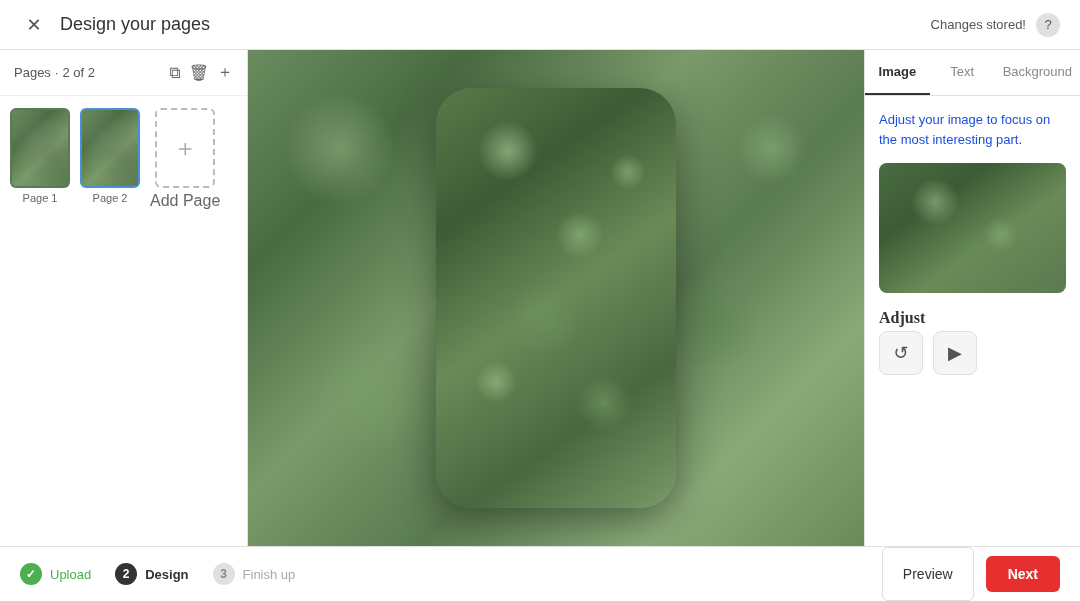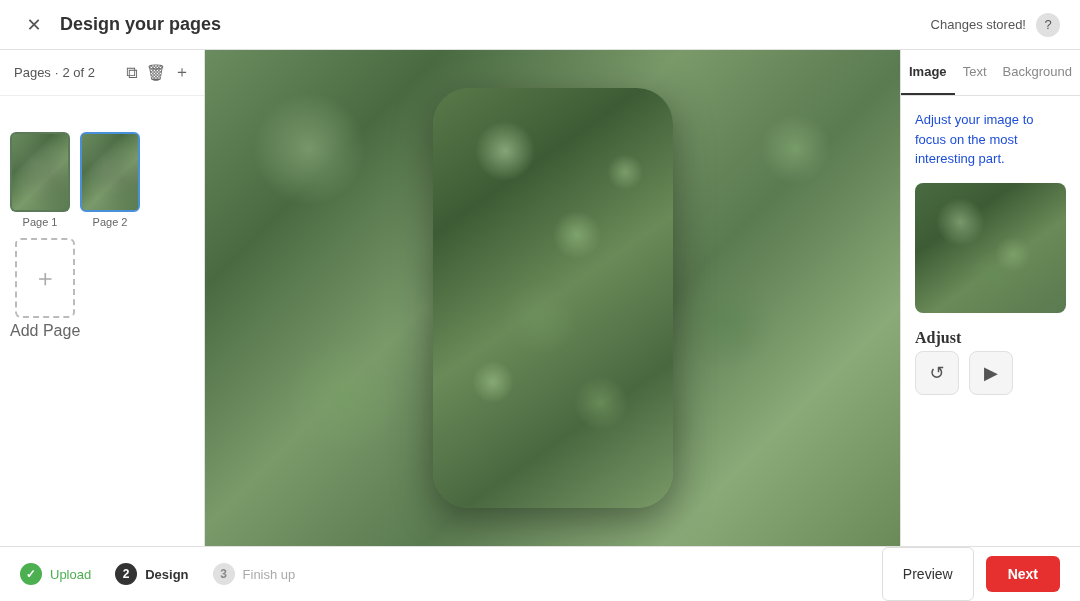--- a/index.html
+++ b/index.html
@@ -24,21 +24,21 @@
       border-bottom: 1px solid #e0e0e0;
       flex-shrink: 0;
     }
     .header-left {
       display: flex;
       align-items: center;
       gap: 12px;
     }
     .header-title {
       font-size: 18px;
-      font-weight: 700;
+      font-weight: 400;
       color: #333;
     }
     .header-right {
       display: flex;
       align-items: center;
       gap: 10px;
       margin-left: 12px;
     }
     .changes-stored {
       font-size: 13px;
@@ -69,21 +69,21 @@
 
     
     .main {
       display: flex;
       flex: 1;
       overflow: hidden;
     }
 
     
     .left-panel {
-      width: 205px;
+      width: 248px;
       background: #fff;
       border-right: 1px solid #e0e0e0;
       display: flex;
       flex-direction: column;
       flex-shrink: 0;
     }
     .pages-header {
       padding: 12px 14px;
       font-size: 13px;
       color: #555;
@@ -113,21 +113,20 @@
       flex-wrap: wrap;
       gap: 10px;
       padding: 12px 10px;
     }
     .page-thumb {
       display: flex;
       flex-direction: column;
       align-items: center;
       gap: 4px;
       cursor: pointer;
-      margin-top: 24px;
     }
     .page-thumb-img {
       width: 60px;
       height: 80px;
       border-radius: 6px;
       overflow: hidden;
       border: 2px solid transparent;
       background: #5a7a5a;
       position: relative;
     }
@@ -228,21 +227,21 @@
         radial-gradient(ellipse 50px 50px at 30% 15%, rgba(200,230,180,0.5) 0%, transparent 60%),
         radial-gradient(ellipse 40px 40px at 60% 35%, rgba(150,190,130,0.6) 0%, transparent 60%),
         radial-gradient(ellipse 60px 60px at 45% 55%, rgba(110,150,95,0.5) 0%, transparent 60%),
         radial-gradient(ellipse 35px 35px at 25% 70%, rgba(170,210,150,0.5) 0%, transparent 60%),
         radial-gradient(ellipse 45px 45px at 70% 75%, rgba(130,170,110,0.5) 0%, transparent 60%),
         radial-gradient(ellipse 30px 30px at 80% 20%, rgba(180,220,160,0.4) 0%, transparent 60%);
     }
 
     
     .right-panel {
-      width: 180px;
+      width: 216px;
       background: #fff;
       border-left: 1px solid #e0e0e0;
       display: flex;
       flex-direction: column;
       flex-shrink: 0;
     }
     .right-tabs {
       display: flex;
       border-bottom: 1px solid #e0e0e0;
     }

